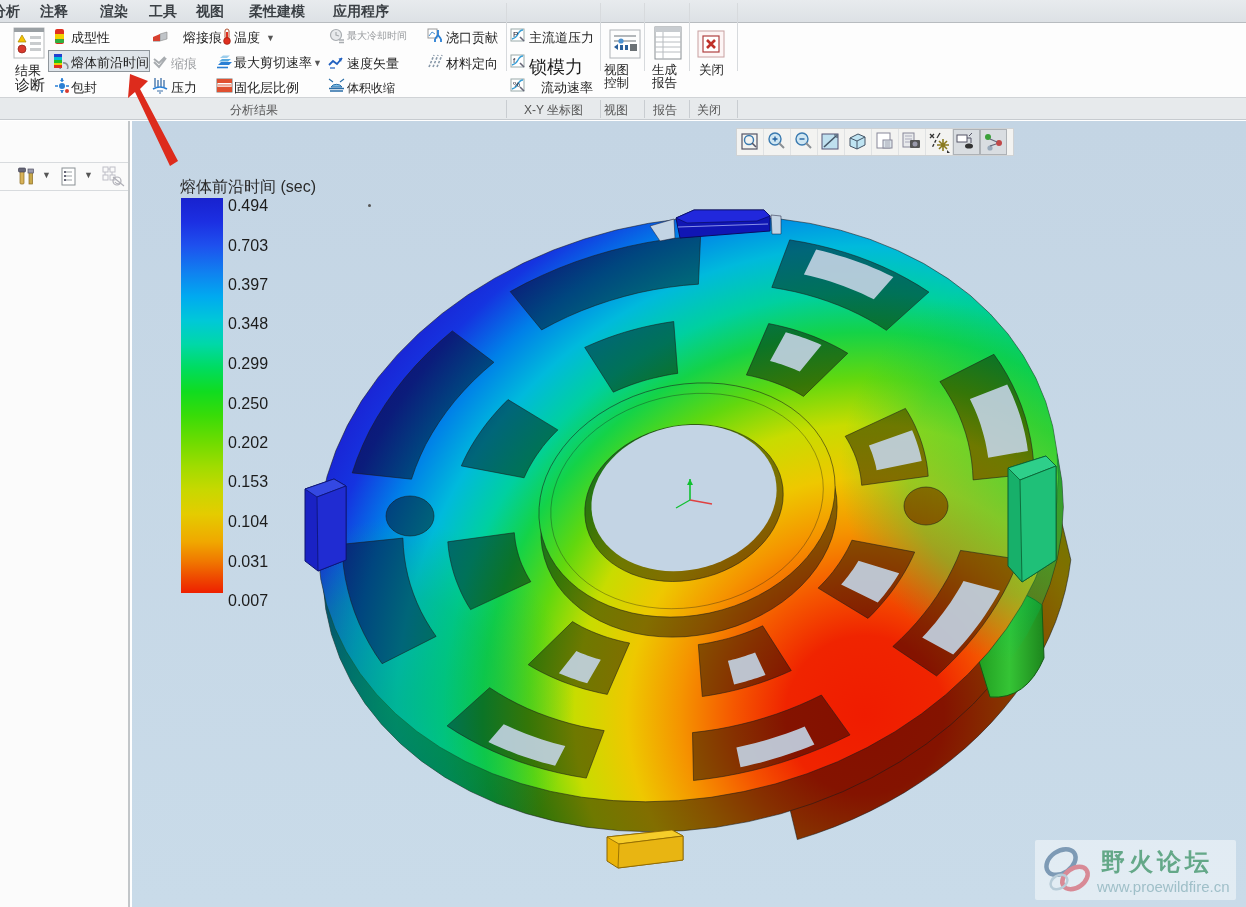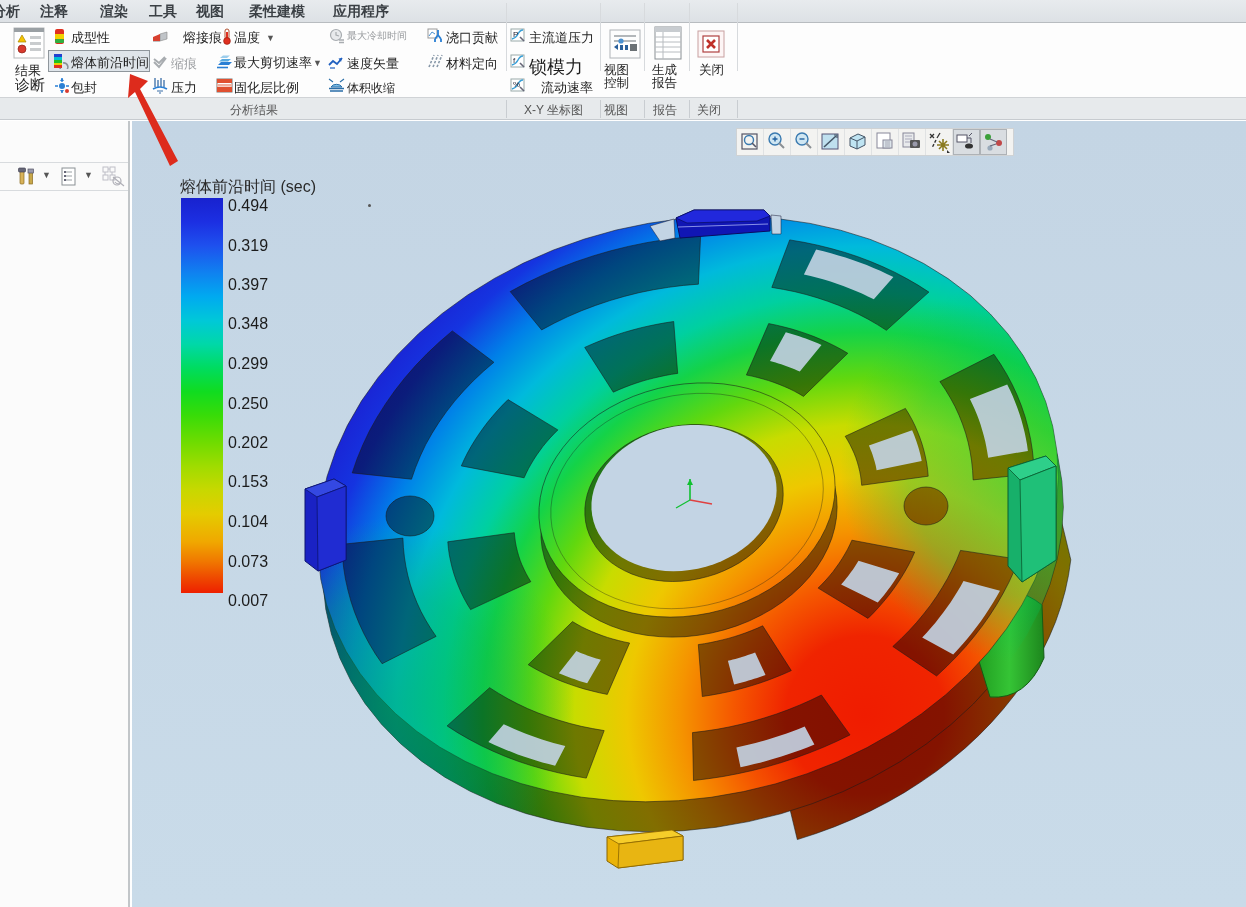--- a/index.html
+++ b/index.html
@@ -231,29 +231,29 @@
 <path d="M6 3 L8 3 M3 6 L3 9 M10 6 L10 9" stroke="#778"></path>
 <circle cx="15" cy="15" r="4" fill="none" stroke="#556" stroke-width="1.2"></circle>
 <path d="M11 11 L22 20 M13 16 Q15 19 19 17" stroke="#556" stroke-width="1.2" fill="none"></path>
 </svg>
 </div>
     </div>
     <div id="vp">
       <div id="legend">熔体前沿时间 (sec)</div>
       <div id="lgbar"></div>
       <div class="lgv" style="top:76px">0.494</div>
-      <div class="lgv" style="top:116px">0.319</div>
+      <div class="lgv" style="top:116px">0.703</div>
       <div class="lgv" style="top:155px">0.397</div>
       <div class="lgv" style="top:194px">0.348</div>
       <div class="lgv" style="top:234px">0.299</div>
       <div class="lgv" style="top:274px">0.250</div>
       <div class="lgv" style="top:313px">0.202</div>
       <div class="lgv" style="top:352px">0.153</div>
       <div class="lgv" style="top:392px">0.104</div>
-      <div class="lgv" style="top:432px">0.073</div>
+      <div class="lgv" style="top:432px">0.031</div>
       <div class="lgv" style="top:471px">0.007</div>
       <div id="vtb">
         <div class="ti" style=""><svg width="25" height="25" viewBox="0 0 25 25">
             <rect x="5" y="5" width="15" height="15" fill="none" stroke="#556" stroke-width="1.2"></rect>
             <circle cx="12" cy="11" r="4.5" fill="none" stroke="#3a7ab0" stroke-width="1.4"></circle>
             <path d="M15 14 L19 18" stroke="#556" stroke-width="1.6"></path>
           </svg></div>
         <div class="ti" style=""><svg width="25" height="25" viewBox="0 0 25 25">
             <circle cx="11" cy="10" r="6" fill="#cfe6f2" stroke="#3a7ab0" stroke-width="1.4"></circle>
             <path d="M8.5 10 L13.5 10 M11 7.5 L11 12.5" stroke="#2060a0" stroke-width="1.4"></path>
@@ -297,20 +297,29 @@
             <ellipse cx="15" cy="16" rx="4" ry="2.6" fill="#333"></ellipse>
             <path d="M15 6 L18 3" stroke="#556"></path>
           </svg></div>
         <div class="ti" style="background:#d9dde1;border:1px solid #aeb2b6;"><svg width="25" height="25" viewBox="0 0 25 25">
             <circle cx="7" cy="7" r="3" fill="#3aa03a"></circle>
             <circle cx="18" cy="13" r="3" fill="#c04848"></circle>
             <circle cx="9" cy="18" r="2.6" fill="#9ab"></circle>
             <path d="M9 9 L16 12 M9 16 L15 14" stroke="#667" stroke-width="1.2"></path>
           </svg></div>
       </div>
+      <div id="wm">
+<svg style="position:absolute;left:4px;top:2px" width="58" height="56" viewBox="0 0 58 56">
+<ellipse cx="22" cy="20" rx="16" ry="11" transform="rotate(-35 22 20)" fill="none" stroke="#7d9ab5" stroke-width="4.5"></ellipse>
+<ellipse cx="36" cy="36" rx="14" ry="9.5" transform="rotate(-35 36 36)" fill="none" stroke="#d88a96" stroke-width="4.5"></ellipse>
+<ellipse cx="20" cy="40" rx="9" ry="6.5" transform="rotate(-30 20 40)" fill="none" stroke="#b8ccd8" stroke-width="2.5"></ellipse>
+</svg>
+<div style="position:absolute;left:66px;top:6px;font-size:24px;font-weight:bold;color:#64a888;letter-spacing:4px">野火论坛</div>
+<div style="position:absolute;left:62px;top:38px;font-size:15px;color:#9fbfc8">www.proewildfire.cn</div>
+</div>
     </div>
     <svg width="1113" height="787" viewBox="133 120 1113 787" style="position:absolute;left:133px;top:120px">
 <defs>
         <radialGradient id="g" gradientUnits="userSpaceOnUse" cx="865" cy="715" r="660">
           <stop offset="0" stop-color="#f01c00"></stop>
           <stop offset="0.12" stop-color="#f02400"></stop>
           <stop offset="0.2" stop-color="#f55800"></stop>
           <stop offset="0.28" stop-color="#f59400"></stop>
           <stop offset="0.36" stop-color="#eec800"></stop>
           <stop offset="0.44" stop-color="#c8dc00"></stop>

